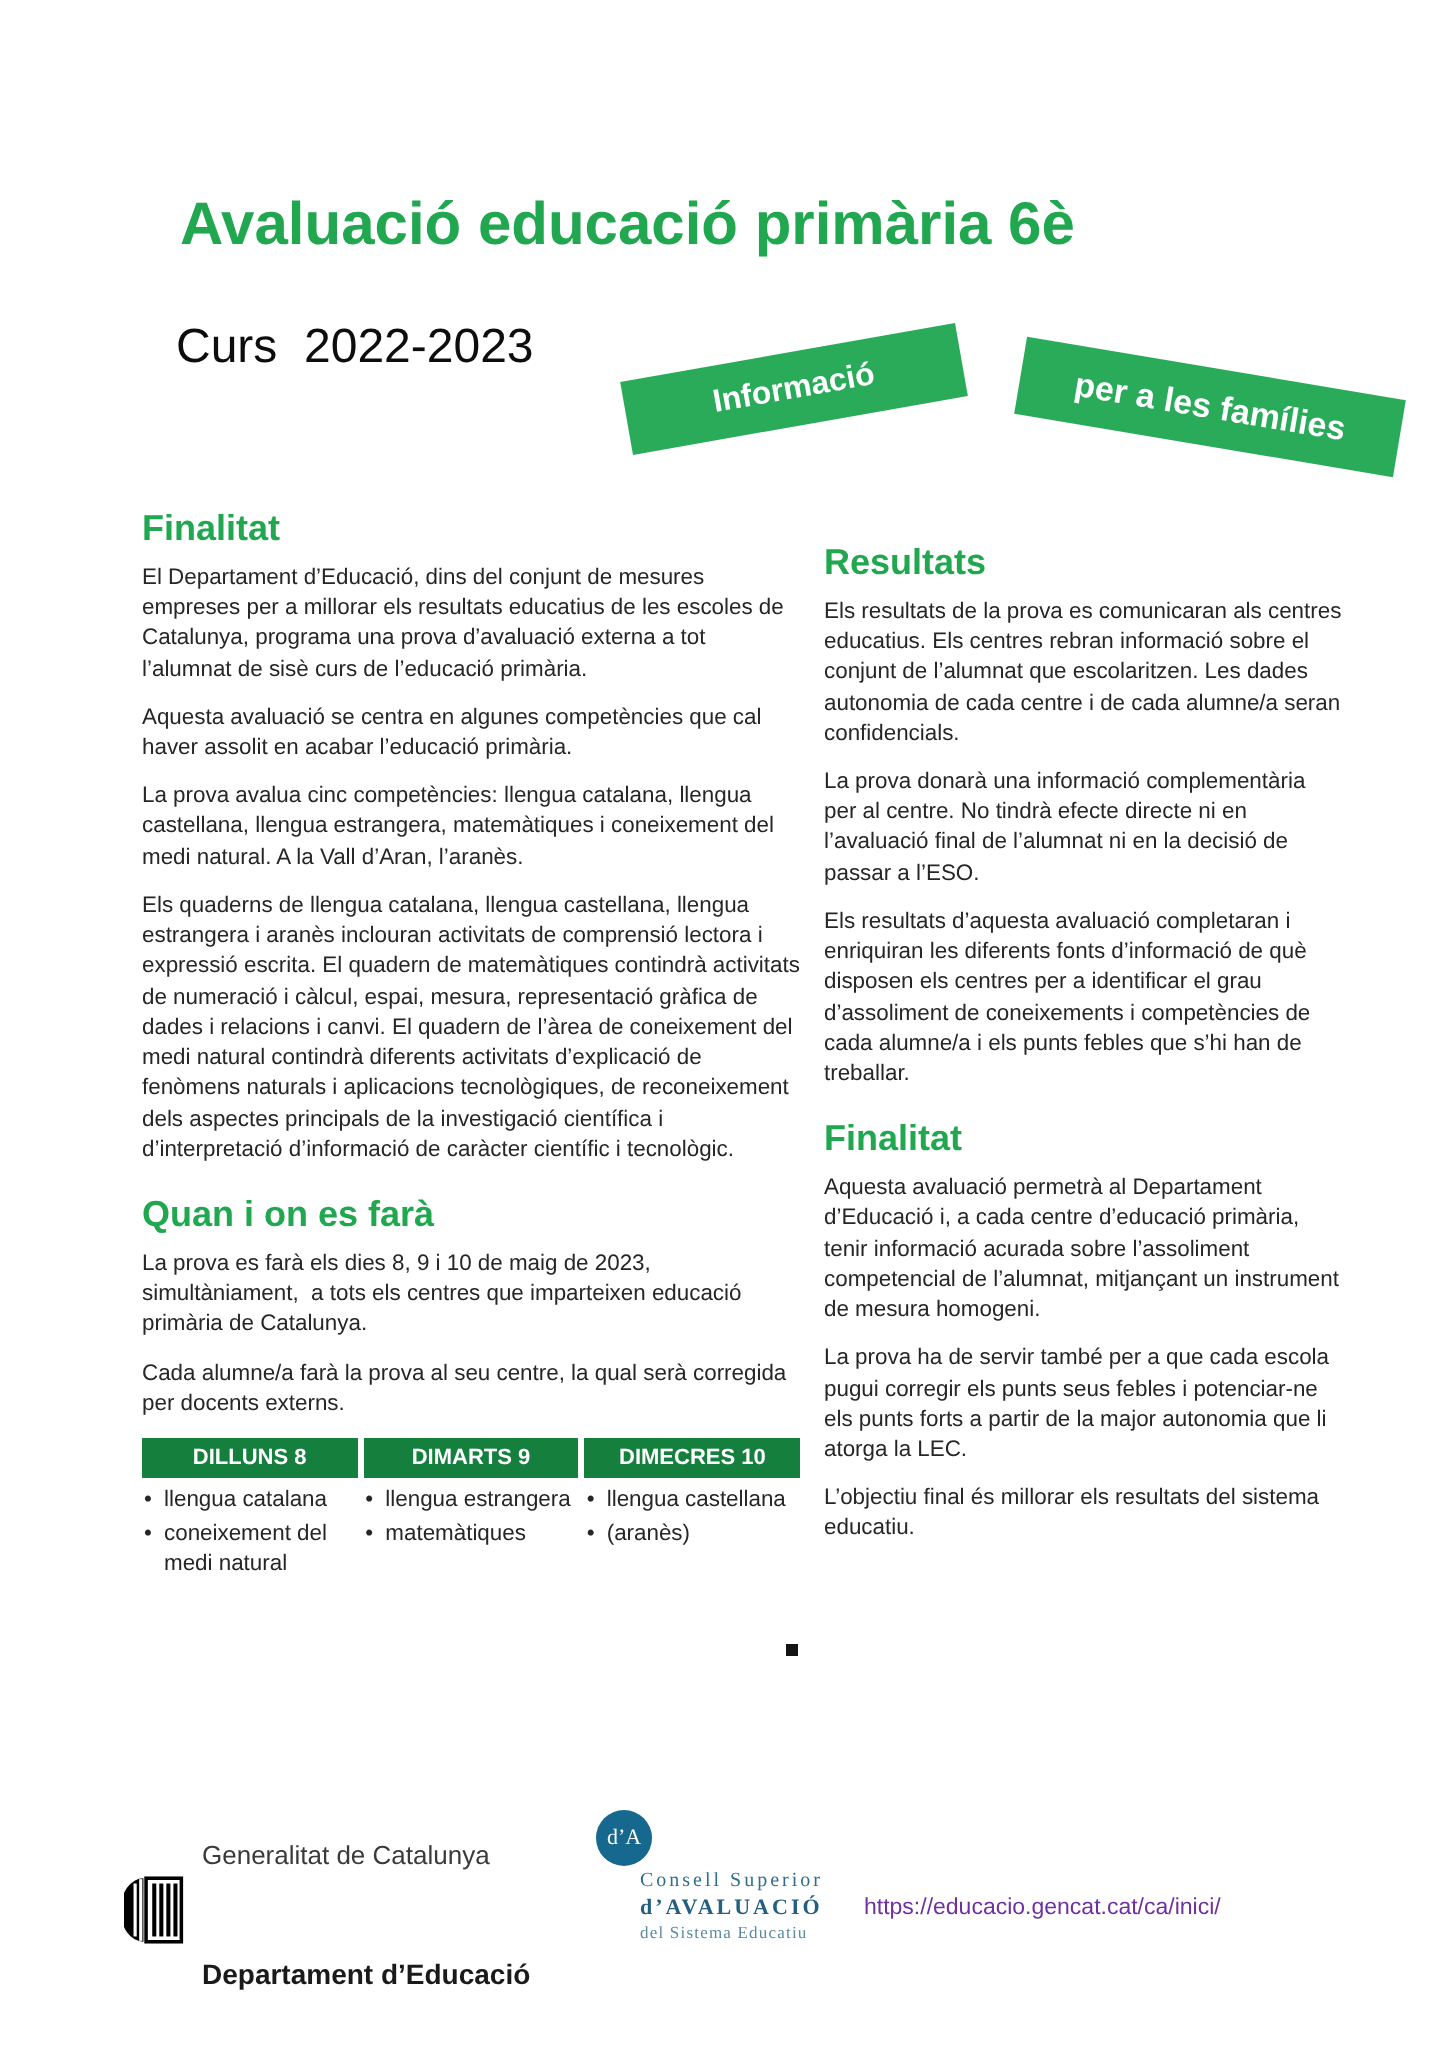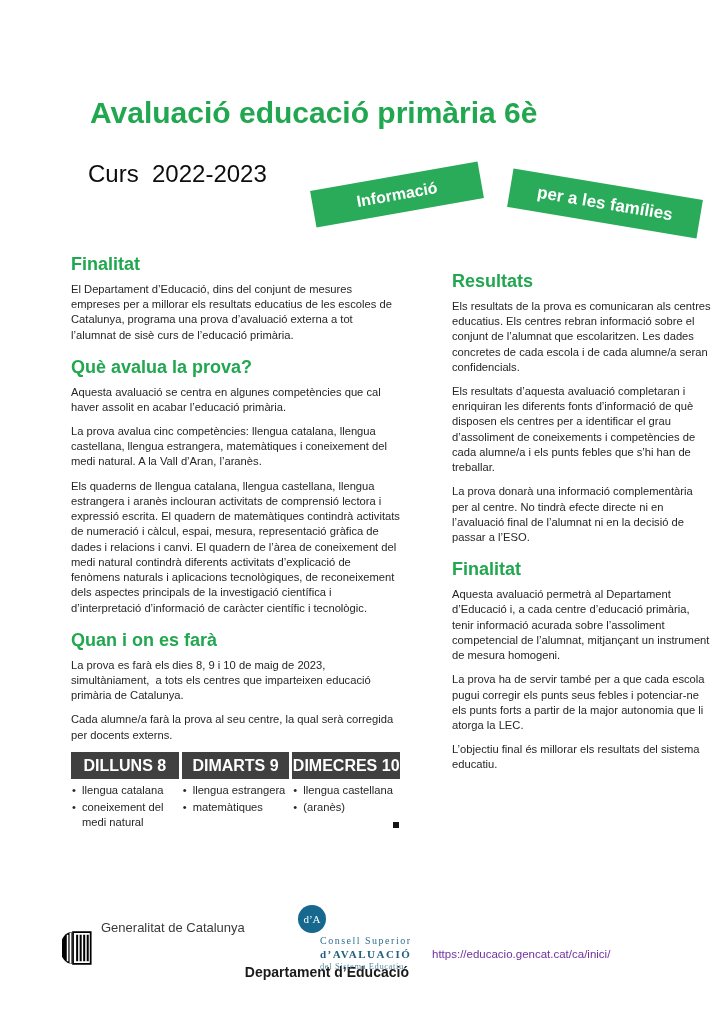--- a/index.html
+++ b/index.html
@@ -10,39 +10,39 @@
   
   .title{position:absolute;left:90px;top:96px;margin:0;font-size:30px;font-weight:bold;color:#21a74f;}
   .course{position:absolute;left:88px;top:160px;font-size:24px;font-weight:normal;color:#0d0d0d;white-space:pre;}
   .banner{position:absolute;background:#2aab5a;color:#ffffff;font-weight:bold;display:flex;align-items:center;justify-content:center;}
   .banner-info{left:312px;top:176px;width:170px;height:37px;font-size:16px;transform:rotate(-10deg);}
   .banner-fam{left:509px;top:184px;width:192px;height:39px;font-size:17px;transform:rotate(9.5deg);}
 
   
   .col{position:absolute;font-size:11.2px;line-height:1.36;}
   .col-left{left:71px;top:255px;width:329px;}
-  .col-right{left:412px;top:272px;width:259px;margin-left:40px;}
+  .col-right{left:412px;top:272px;width:259px;}
   h2.sec{color:#21a74f;font-size:18px;font-weight:bold;margin:15px 0 7px 0;line-height:1.1;}
   .col > h2.sec:first-child{margin-top:0;}
   p.body{margin:0 0 9px 0;white-space:pre-wrap;}
   p.body .b{font-weight:normal;}
 
   
   .sched{margin-top:8px;}
   .sched-row{display:flex;gap:3px;}
-  .sched-h{flex:1;background:#404040;color:#ffffff;font-weight:bold;font-size:16px;text-align:center;padding:3px 0 2px 0;}
+  .sched-h{flex:1;background:#15803d;color:#ffffff;font-weight:bold;font-size:11px;text-align:center;padding:3px 0 2px 0;}
   ul.sched-c{flex:1;margin:0;padding:4px 2px 0 0;list-style:none;}
   .sched-c li{position:relative;padding-left:11px;margin:0 0 2px 0;}
   .sched-c li::before{content:"•";position:absolute;left:1px;top:0;}
 
   .stray-dot{position:absolute;left:393px;top:822px;width:6px;height:6px;background:#141414;}
 
   
   .gencat{position:absolute;left:62px;top:920px;display:flex;align-items:center;gap:9px;}
-  .gencat-text{display:flex;flex-direction:row;line-height:1.18;}
+  .gencat-text{display:flex;flex-direction:column;line-height:1.18;}
   .g1{font-size:13px;color:#3a3a3a;}
   .g2{font-size:14px;font-weight:bold;color:#1a1a1a;margin-top:44px;}
 
   .consell{position:absolute;left:298px;top:905px;font-family:"Liberation Serif",serif;}
   .consell-badge{width:28px;height:28px;border-radius:50%;background:#16688f;color:#ffffff;font-size:11px;display:flex;align-items:center;justify-content:center;}
   .consell-text{margin-left:22px;margin-top:2px;line-height:1.25;}
   .c1{display:block;font-size:10px;letter-spacing:1.5px;color:#2e6f8e;}
   .c2{display:block;font-size:11px;font-weight:bold;letter-spacing:1.5px;color:#235f80;}
   .c3{display:block;font-size:8.5px;letter-spacing:0.6px;color:#5a8aa0;}
 
@@ -60,21 +60,20 @@
     <span>Informació</span>
   </div>
   <div class="banner banner-fam">
     <span>per a les famílies</span>
   </div>
 
   <div class="col col-left">
     <h2 class="sec">Finalitat</h2>
     <p class="body"><span>El Departament d’Educació, dins del conjunt de mesures empreses per a millorar els resultats educatius de les escoles de Catalunya, programa una prova d’avaluació externa a tot l’alumnat de </span><span class="b">sisè curs de l’educació primària.</span></p>
 
-    <h2 class="sec">Què avalua la prova?</h2>
     <p class="body"><span>Aquesta avaluació se centra en algunes </span><span class="b">competències</span><span> que cal haver assolit en acabar l’educació primària.</span></p>
     <p class="body"><span>La prova avalua cinc competències: </span><span class="b">llengua catalana</span><span>, </span><span class="b">llengua castellana</span><span>, </span><span class="b">llengua estrangera</span><span>, </span><span class="b">matemàtiques</span><span> i </span><span class="b">coneixement del medi natural</span><span>. A la Vall d’Aran, l’</span><span class="b">aranès</span><span>.</span></p>
     <p class="body"><span>Els quaderns de llengua catalana, llengua castellana, llengua estrangera i aranès inclouran activitats de comprensió lectora i expressió escrita. El quadern de matemàtiques contindrà activitats de numeració i càlcul, espai, mesura, representació gràfica de dades i relacions i canvi. El quadern de l’àrea de coneixement del medi natural contindrà diferents activitats d’explicació de fenòmens naturals i aplicacions tecnològiques, de reconeixement dels aspectes principals de la investigació científica i d’interpretació d’informació de caràcter científic i tecnològic.</span></p>
 
     <h2 class="sec">Quan i on es farà</h2>
     <p class="body"><span>La prova es farà els dies </span><span class="b">8, 9 i 10 de maig de 2023,</span><span> simultàniament,  a tots els centres que imparteixen educació primària de Catalunya.</span></p>
     <p class="body"><span>Cada alumne/a farà la prova al seu centre, la qual serà corregida per docents externs.</span></p>
 
     <div class="sched">
       <div class="sched-row">
@@ -94,23 +93,23 @@
         <ul class="sched-c">
           <li>llengua castellana</li>
           <li>(aranès)</li>
         </ul>
       </div>
     </div>
   </div>
 
   <div class="col col-right">
     <h2 class="sec">Resultats</h2>
-    <p class="body"><span class="b">Els resultats de la prova es comunicaran als centres educatius</span><span>. Els centres rebran informació sobre el conjunt de l’alumnat que escolaritzen. Les dades concretes de cada escola i de cada alumne/a seran confidencials.</span></p>
+    <p class="body"><span class="b">Els resultats de la prova es comunicaran als centres educatius</span><span>. Els centres rebran informació sobre el conjunt de l’alumnat que escolaritzen. Les dades autonomia de cada centre i de cada alumne/a seran confidencials.</span></p>
+    <p class="body"><span>La prova donarà una informació complementària per al centre. </span><span class="b">No tindrà efecte directe ni en l’avaluació final de l’alumnat ni en la decisió de passar a l’ESO</span><span>.</span></p>
     <p class="body"><span>Els resultats d’aquesta avaluació completaran i enriquiran les diferents fonts d’informació de què disposen els centres per a identificar el grau d’assoliment de coneixements i competències de cada alumne/a i els punts febles que s’hi han de treballar.</span></p>
-    <p class="body"><span>La prova donarà una informació complementària per al centre. </span><span class="b">No tindrà efecte directe ni en l’avaluació final de l’alumnat ni en la decisió de passar a l’ESO</span><span>.</span></p>
 
     <h2 class="sec">Finalitat</h2>
     <p class="body"><span>Aquesta avaluació permetrà al Departament d’Educació i, a cada centre d’educació primària, tenir informació acurada sobre l’assoliment competencial de l’alumnat, mitjançant un instrument de mesura homogeni.</span></p>
     <p class="body"><span>La prova ha de servir també per a que cada escola pugui </span><span class="b">corregir els punts seus febles i potenciar-ne els punts forts</span><span> a partir de la major autonomia que li atorga la LEC.</span></p>
     <p class="body"><span>L’objectiu final és </span><span class="b">millorar els resultats del sistema educatiu.</span></p>
   </div>
 
   <div class="stray-dot"></div>
 
   <div class="gencat">

